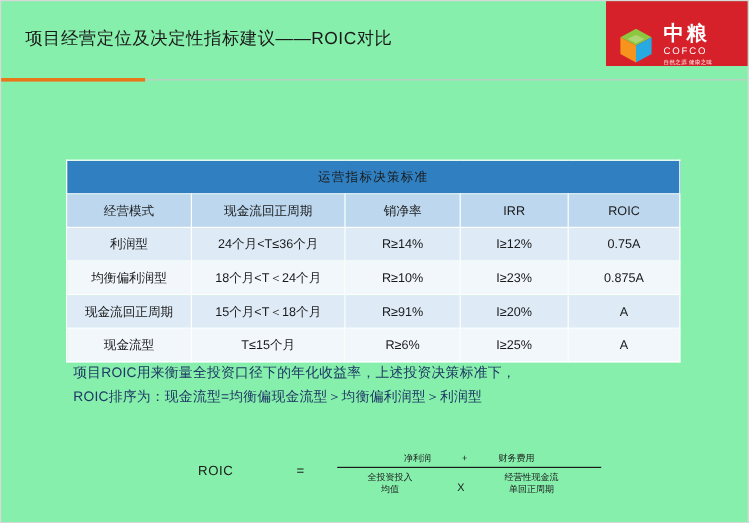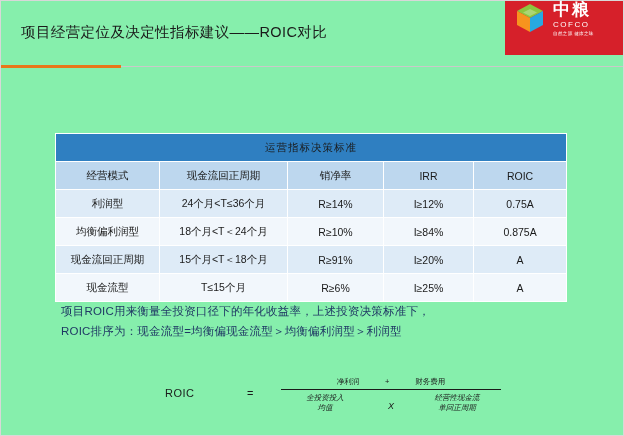--- a/index.html
+++ b/index.html
@@ -39,21 +39,21 @@
     white-space: nowrap;
   }
   .logo-box {
     position: absolute;
     right: 0;
     top: 0;
     width: 118px;
     height: 54px;
     background: #d6202a;
     display: flex;
-    align-items: flex-start;
+    align-items: flex-end;
     justify-content: flex-start;
     padding-left: 8px;
     box-sizing: border-box;
   }
   .logo-cube {
     width: 34px;
     height: 34px;
     position: relative;
     margin-right: 6px;
     flex: none;
@@ -210,23 +210,22 @@
     height: 1px;
     background: #1a1a1a;
   }
   .f-den {
     position: absolute;
     left: 130px;
     top: 24px;
     width: 220px;
     font-size: 7.5px;
     display: flex;
-    justify-content: space-between;
+    justify-content: flex-start;
     align-items: flex-start;
-    font-style: italic;
   }
   .f-den .dterm {
     width: 88px;
     text-align: center;
     line-height: 1.3;
   }
   .f-den .dx {
     width: 30px;
     text-align: center;
     padding-top: 8px;
@@ -288,21 +287,21 @@
           <td>利润型</td>
           <td>24个月&lt;T≤36个月</td>
           <td>R≥14%</td>
           <td>I≥12%</td>
           <td class="roic-col">0.75A</td>
         </tr>
         <tr class="row-even">
           <td>均衡偏利润型</td>
           <td>18个月&lt;T＜24个月</td>
           <td>R≥10%</td>
-          <td>I≥84%</td>
+          <td>I≥23%</td>
           <td class="roic-col">0.875A</td>
         </tr>
         <tr class="row-odd">
           <td>现金流回正周期</td>
           <td>15个月&lt;T＜18个月</td>
           <td>R≥91%</td>
           <td>I≥20%</td>
           <td class="roic-col">A</td>
         </tr>
         <tr class="row-even">

